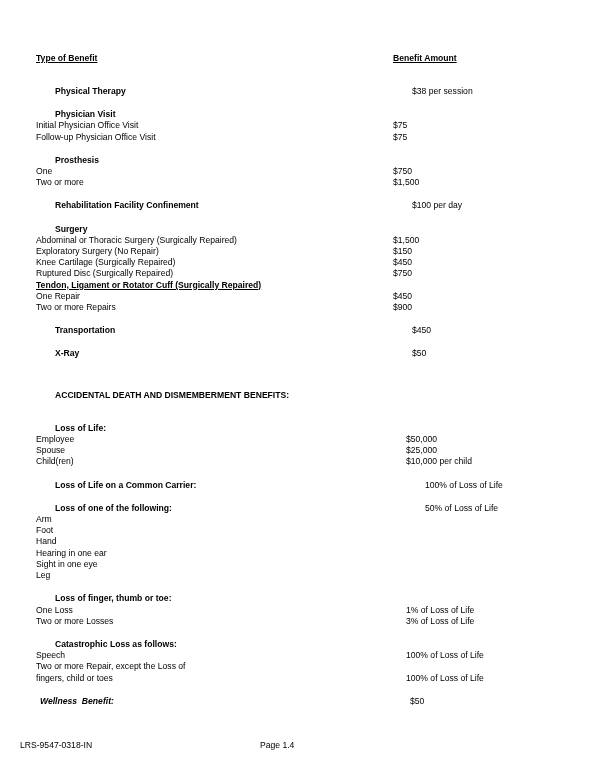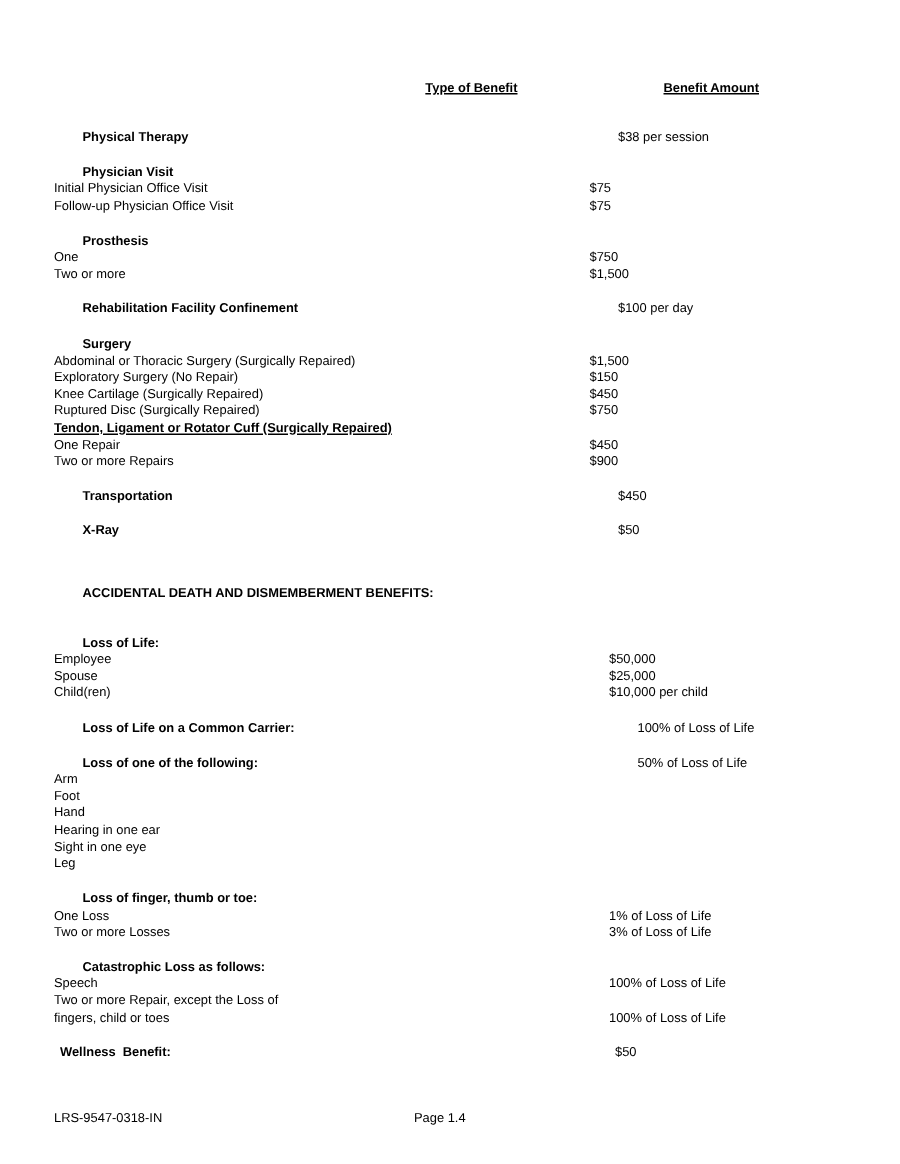--- a/index.html
+++ b/index.html
@@ -42,29 +42,29 @@
   .add .row .label {
     width: 322px;
     flex: 0 0 322px;
   }
   .bold { font-weight: bold; padding-left: 19px; }
   .bold-ul { font-weight: bold; text-decoration: underline; }
   .gap-md { height: 12px; }
   .gap-lg { height: 22px; }
   .gap-xl { height: 30px; }
 
-  .header-row { line-height: 12px; text-align: right; }
-
-  .indent { padding-left: 4px; }
+  .header-row { line-height: 12px; }
+
+  .indent { padding-left: 4px; font-style: italic; }
   .amount-indent { padding-left: 3px; }
 
   
   .footer {
     position: absolute;
-    left: 36px;
+    left: 20px;
     top: 740px;
     width: 470px;
     display: flex;
     line-height: 11px;
   }
   .footer .code { width: 240px; flex: 0 0 240px; }
   .footer .pageno { flex: 1 1 auto; }
 </style>
 </head>
 <body>

